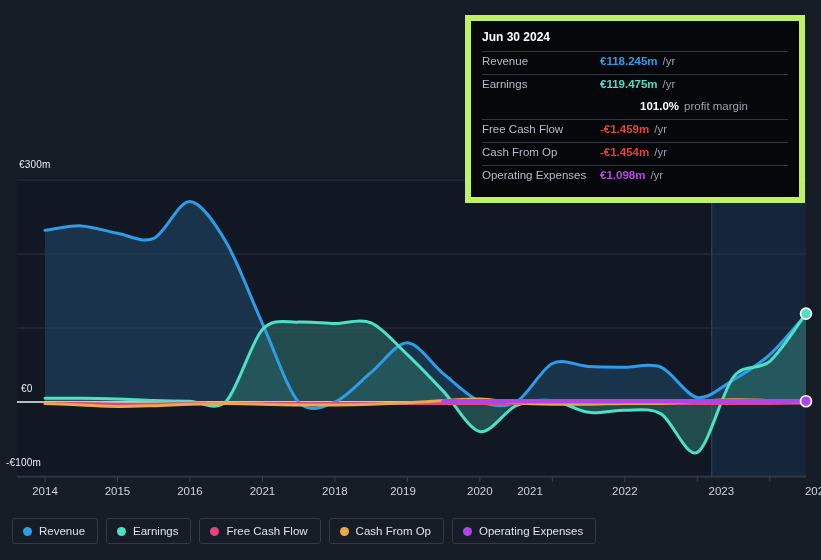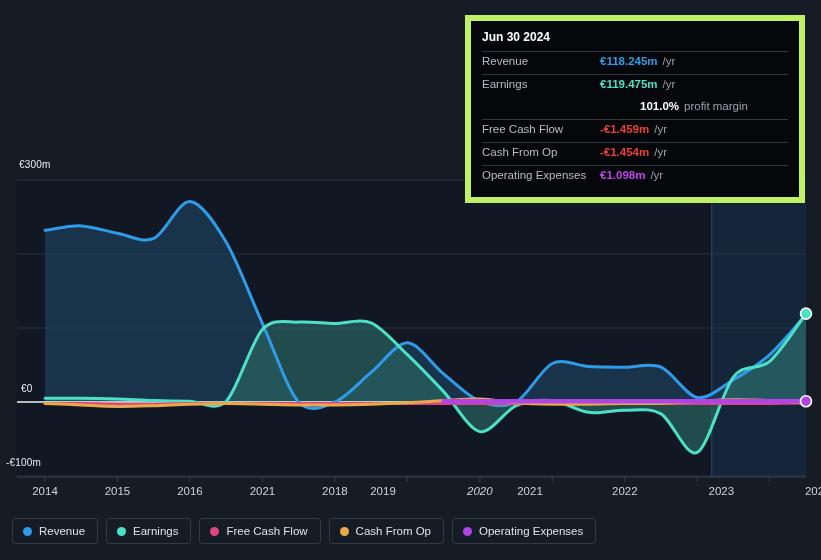--- a/index.html
+++ b/index.html
@@ -169,22 +169,22 @@
   <div class="axis-label" id="y-label-300">€300m</div>
   <div class="axis-label" id="y-label-0">€0</div>
   <div class="axis-label" id="y-label-neg100">-€100m</div>
 
   <div id="x-tick-labels">
       <div class="x-tick-label" style="left: 45px;">2014</div>
       <div class="x-tick-label" style="left: 117.476px;">2015</div>
       <div class="x-tick-label" style="left: 189.952px;">2016</div>
       <div class="x-tick-label" style="left: 262.429px;">2021</div>
       <div class="x-tick-label" style="left: 334.905px;">2018</div>
-      <div class="x-tick-label" style="left: 383px;">2019</div>
-      <div class="x-tick-label" style="left: 479.857px; font-style: italic;">2020</div>
+      <div class="x-tick-label" style="left: 403px;">2019</div>
+      <div class="x-tick-label" style="left: 479.857px;">2020</div>
       <div class="x-tick-label" style="left: 530px;">2021</div>
       <div class="x-tick-label" style="left: 624.81px;">2022</div>
       <div class="x-tick-label" style="left: 697.286px; margin-left: 24px;">2023</div>
       <div class="x-tick-label" style="left: 769.762px; margin-left: 48px;">2024</div>
     </div>
 </div>
 
 <div id="tooltip">
   <div id="tooltip-date">Jun 30 2024</div>
   <div id="tooltip-rows">

